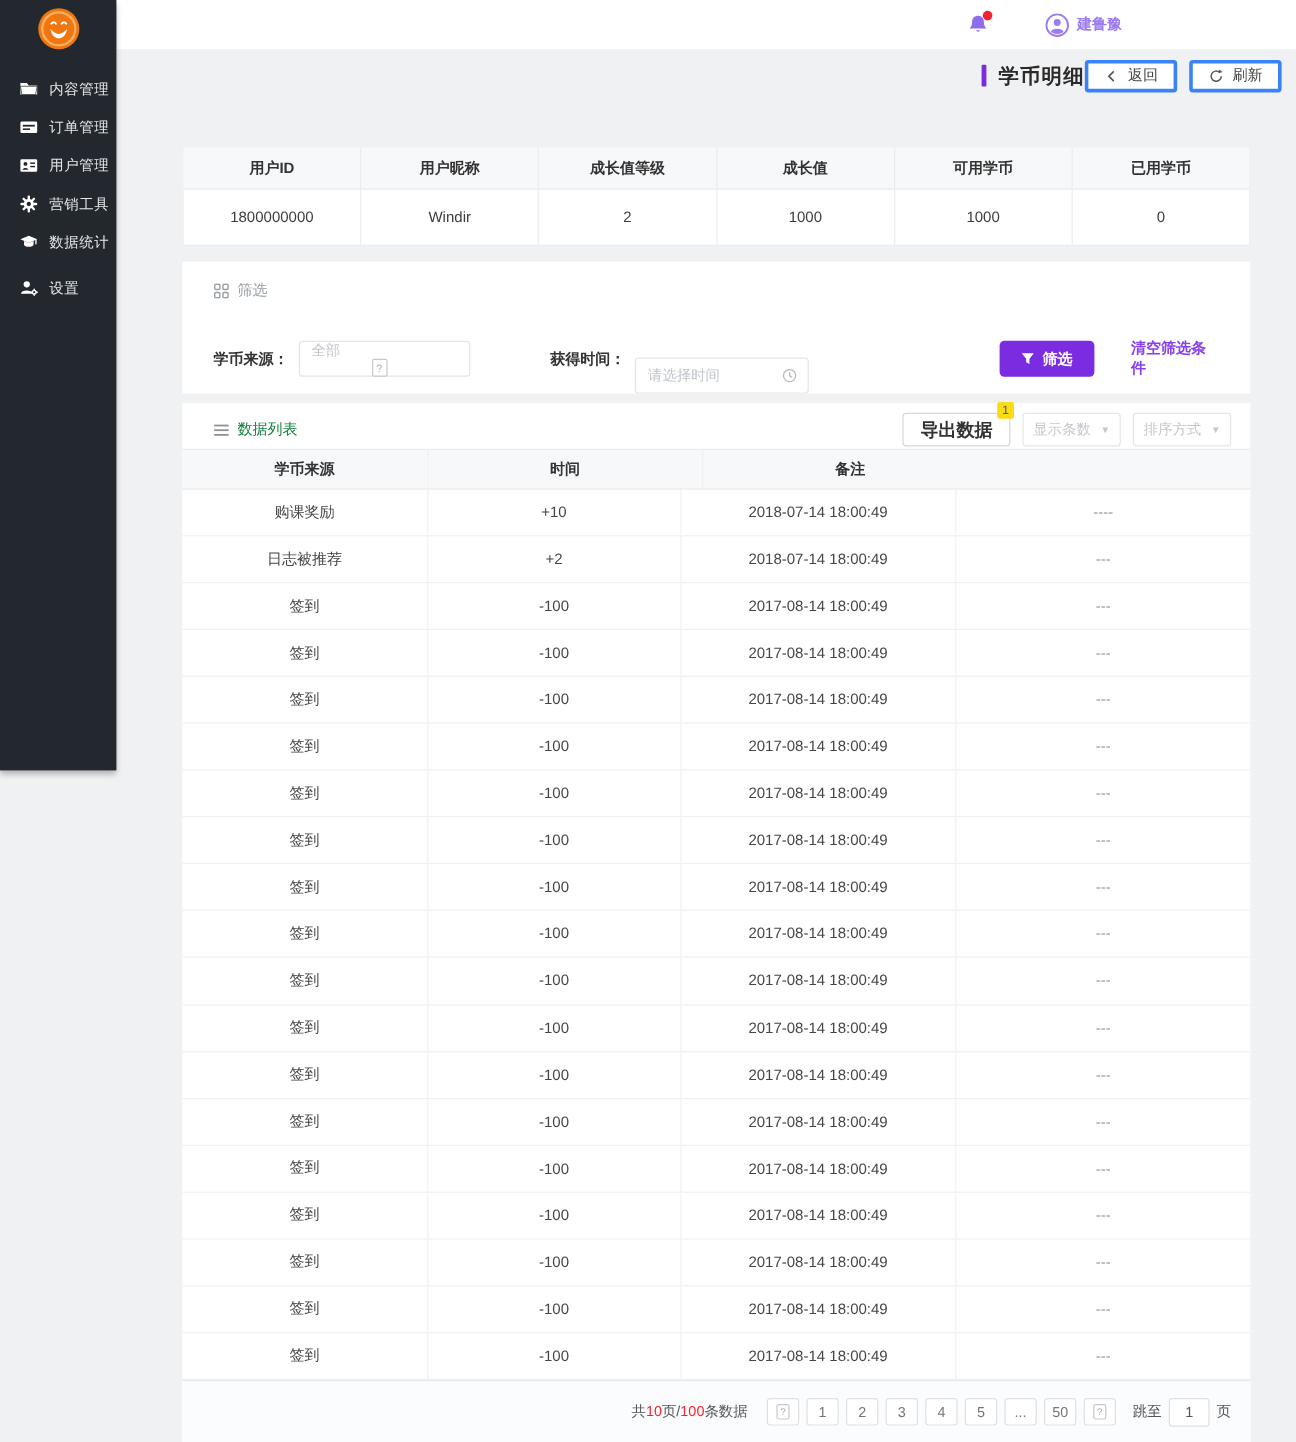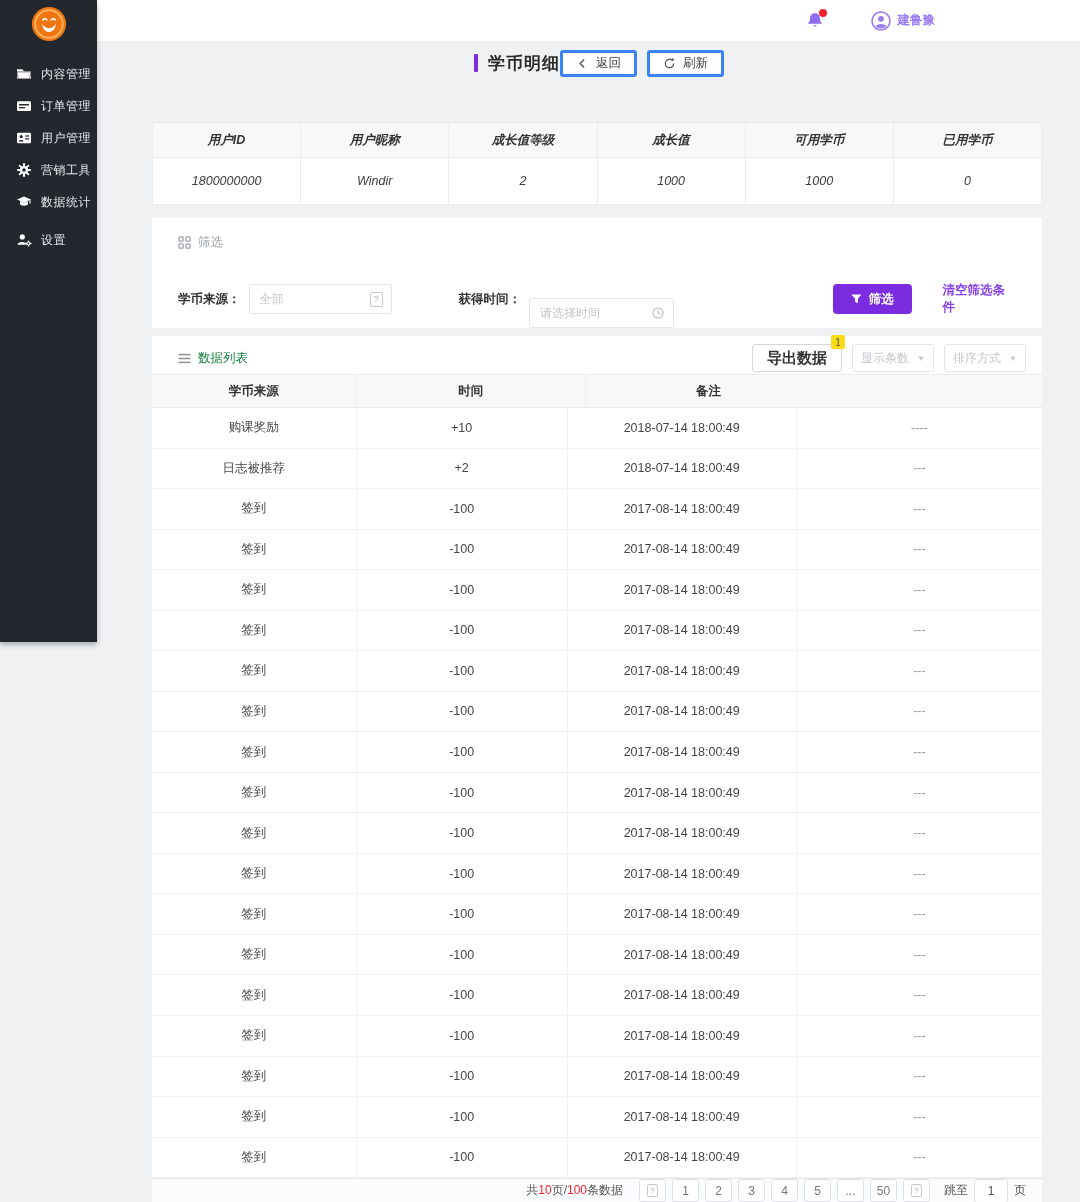--- a/index.html
+++ b/index.html
@@ -29,54 +29,54 @@
   .topbar{position:absolute;left:97px;top:0;width:983px;height:41px;background:#fff;
           display:flex;align-items:center;justify-content:flex-end;gap:46px;padding-right:145px;}
   .bell{position:relative;width:20px;height:20px;cursor:pointer;flex:none;}
   .bell svg{width:20px;height:20px;display:block;}
   .bell .dot{position:absolute;right:-2px;top:-2px;width:8px;height:8px;border-radius:50%;background:var(--red);}
   .userbox{display:flex;align-items:center;gap:7px;cursor:pointer;}
   .userbox svg{width:20px;height:20px;display:block;}
   .username{color:var(--accent_soft);font-size:12.5px;font-weight:bold;}
 
   
-  .page-head{position:absolute;left:145px;top:48px;width:908px;height:30px;
-             display:flex;align-items:center;justify-content:center;}
+  .page-head{position:absolute;left:160px;top:48px;width:908px;height:30px;
+             display:flex;align-items:center;justify-content:flex-end;}
   .page-title-wrap{display:flex;align-items:center;gap:10px;}
   .title-bar{width:4px;height:18px;background:var(--accent);border-radius:1px;}
   .title-text{font-size:17px;font-weight:bold;color:#2a2a2a;letter-spacing:1px;}
   .head-actions{display:flex;gap:10px;}
   .h-btn{display:flex;align-items:center;gap:7px;background:#fff;border:3px solid #3b82f6;
          border-radius:3px;height:27px;padding:0 13px;font-size:12.5px;color:#444;cursor:pointer;
          font-family:inherit;}
   .h-btn svg{width:13px;height:13px;display:block;}
 
   
   .card{position:absolute;left:152px;width:890px;background:#fff;}
 
   .user-card{top:122px;height:83px;display:flex;flex-direction:column;border:1px solid #ececec;}
   .u-row{display:flex;flex:none;}
   .u-head{height:35px;background:var(--header_row_bg);border-bottom:1px solid #e9e9e9;}
   .u-body{height:46px;}
   .u-cell{flex:1;display:flex;align-items:center;justify-content:center;font-size:12.5px;
-          color:#3c3c3c;border-right:1px solid #ececec;font-style:italic;}
+          color:#3c3c3c;border-right:1px solid #ececec;}
   .u-cell:last-child{border-right:none;}
   .u-head .u-cell{font-weight:bold;color:#333;}
 
   .filter-card{top:218px;height:110px;padding:16px 26px;}
   .sec-title{display:flex;align-items:center;gap:7px;color:#9aa0a6;font-size:12.5px;}
   .sec-title svg{display:block;}
   .filter-row{display:flex;align-items:center;margin-top:19px;}
   .f-label{font-size:12.5px;font-weight:bold;color:#333;flex:none;}
   .inputbox{position:relative;height:30px;border:1px solid #e3e5e8;border-radius:3px;
             display:flex;align-items:center;background:#fff;}
   .inputbox input{border:none;outline:none;padding:0 10px;font-size:12px;color:#666;width:100%;
                   background:transparent;font-family:inherit;}
   .inputbox input::placeholder{color:#c0c4cc;}
-  .source-box{width:146px;margin-left:8px;}
+  .source-box{width:146px;margin-left:8px;flex-direction:column;}
   .time-box{width:148px;margin-left:8px;margin-top:28px;}
   .time-label{margin-left:67px;}
   .qbox{width:13px;height:15px;border:1px solid #c8c8c8;border-radius:2px;color:#aaa;font-size:9px;
         display:flex;align-items:center;justify-content:center;margin-right:8px;flex:none;background:#fff;}
   .clock-icon{margin-right:8px;flex:none;display:flex;}
   .btn-primary{margin-left:159px;width:80px;height:30px;background:var(--accent);color:#fff;border:none;
                border-radius:4px;font-size:12.5px;display:flex;align-items:center;justify-content:center;
                gap:7px;cursor:pointer;font-family:inherit;font-weight:bold;}
   .btn-primary svg{width:11px;height:11px;display:block;}
   .clear-link{margin-left:31px;color:var(--accent_link);font-size:12.5px;font-weight:bold;cursor:pointer;
@@ -102,21 +102,21 @@
           border-top:1px solid #ececec;border-bottom:1px solid #e9e9e9;}
   .t-cell{display:flex;align-items:center;justify-content:center;font-size:12.5px;color:#454545;
           border-right:1px solid #f0f0f0;}
   .t-cell:last-child{border-right:none;}
   .col0{width:23.0%;}.col1{width:23.7%;}.col2{width:25.75%;}.col3{width:27.55%;}
   .t-head .t-cell{font-weight:bold;color:#333;}
   .t-body{flex:1;display:flex;flex-direction:column;}
   .t-row{flex:1;display:flex;border-bottom:1px solid #f1f1f1;}
   .t-row .col3{color:#999;}
 
-  .pagination{height:24px;flex:none;border-top:1px solid var(--border);background:#fbfcfd;
+  .pagination{height:52px;flex:none;border-top:1px solid var(--border);background:#fbfcfd;
               display:flex;align-items:center;justify-content:flex-end;padding-right:16px;gap:6px;
               font-size:12px;color:#555;}
   .pg-summary{margin-right:10px;white-space:nowrap;}
   .pg-summary em{font-style:normal;color:var(--red);}
   .pg-pages{display:flex;gap:6px;}
   .pg-btn{min-width:27px;height:23px;background:#fff;border:1px solid #dfe1e5;border-radius:3px;
           color:#777;font-size:12px;display:flex;align-items:center;justify-content:center;cursor:pointer;
           padding:0 4px;font-family:inherit;}
   .pg-btn .qbox{margin:0;width:11px;height:13px;font-size:8px;}
   .jump-label{margin-left:8px;}

